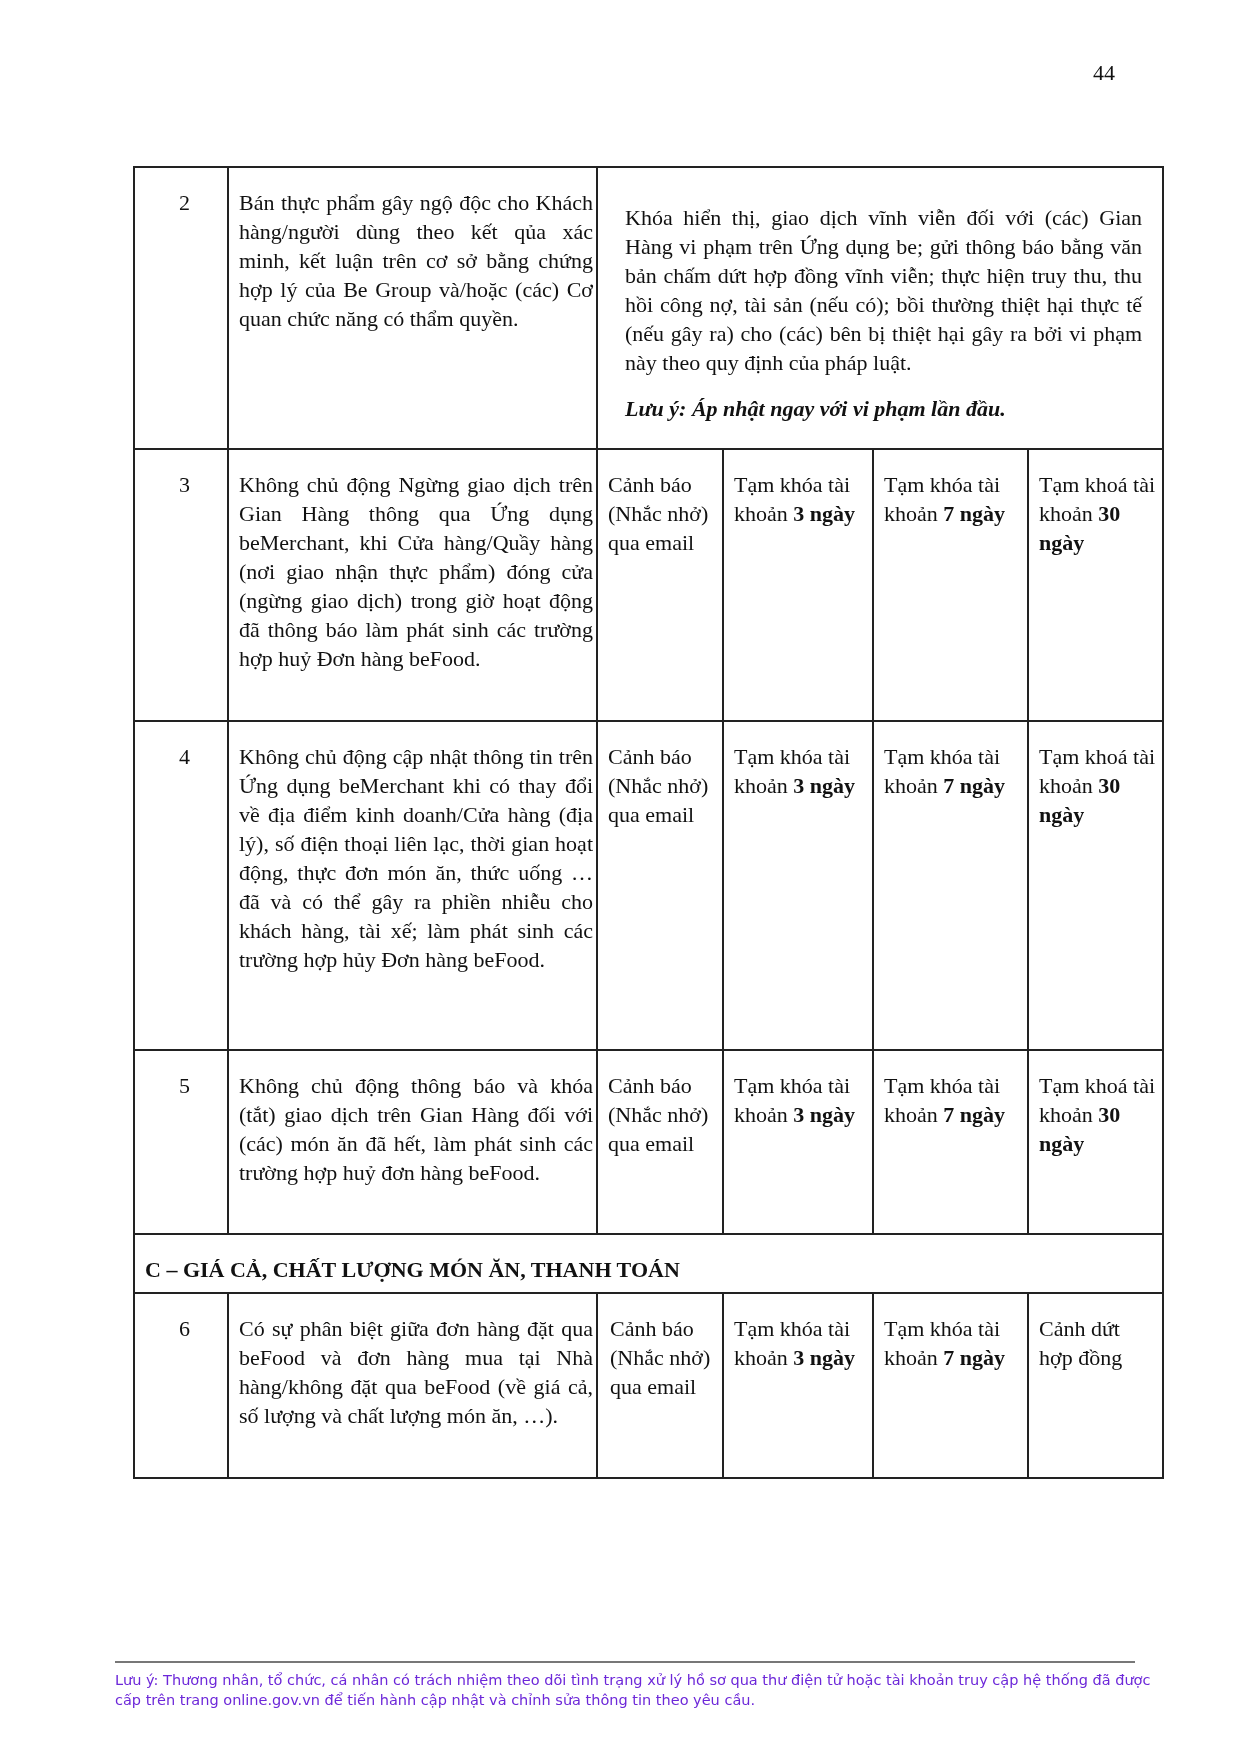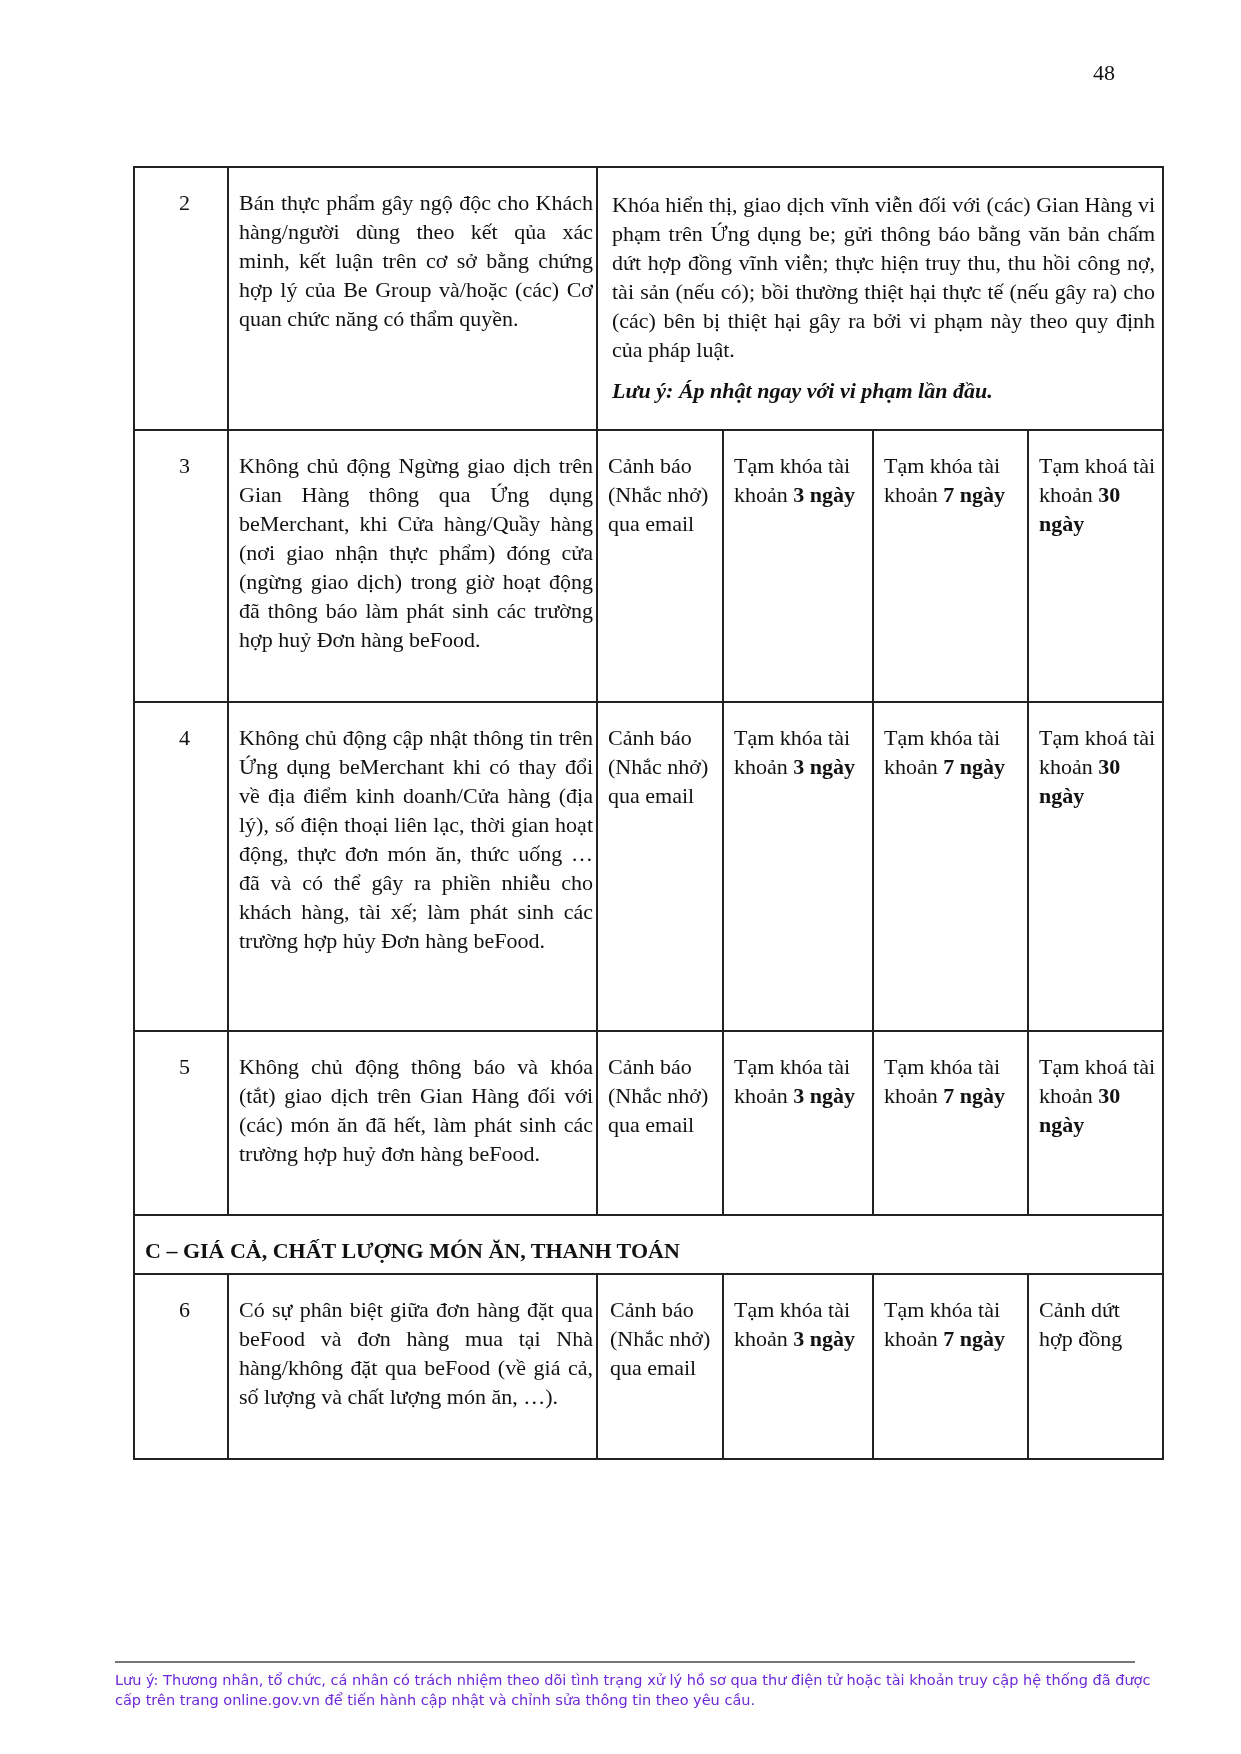--- a/index.html
+++ b/index.html
@@ -4,33 +4,33 @@
 <style>
   html, body { margin: 0; padding: 0; background: #ffffff; }
   body { width: 1241px; height: 1754px; position: relative; overflow: hidden;
          font-family: "Liberation Serif", "DejaVu Serif", serif; color: #111; }
   .page-number { position: absolute; left: 1093px; top: 60px; font-size: 22px; }
   table.rules { position: absolute; left: 133px; top: 166px; width: 1029px;
                 border-collapse: collapse; table-layout: fixed; font-size: 22px; line-height: 29px; }
   table.rules td { border: 2px solid #222; vertical-align: top; padding: 20px 3px 8px 10px; }
   td.num { text-align: center; padding-left: 0; padding-right: 0; }
   td.desc { text-align: justify; }
-  td.merged-action p { margin: 4px; }
+  td.merged-action p { margin: 17px; }
   td.merged-action p.note { font-style: italic; font-weight: bold; margin-top: 12px; }
   td.section { font-weight: bold; font-size: 22px; padding: 22px 10px 18px 10px; white-space: nowrap; }
   td.pen { padding-left: 3px; padding-right: 2px; }
   b { font-weight: bold; font-family: Liberation Serif, serif; }
   .footer-rule { position: absolute; left: 115px; top: 1661px; width: 1020px; height: 2px; background: #777; }
   .footer-note { position: absolute; left: 115px; top: 1670px; width: 1050px;
                  font-family: "DejaVu Sans", sans-serif; font-size: 14.5px; line-height: 20px; color: #6d28d9; }
 </style>
 </head>
 <body>
 
-<div class="page-number">48</div>
+<div class="page-number">44</div>
 
 <table class="rules">
   <colgroup>
     <col style="width:94px">
       <col style="width:369px">
       <col style="width:126px">
     <col style="width:150px">
       <col style="width:155px">
       <col style="width:135px">
   </colgroup>

